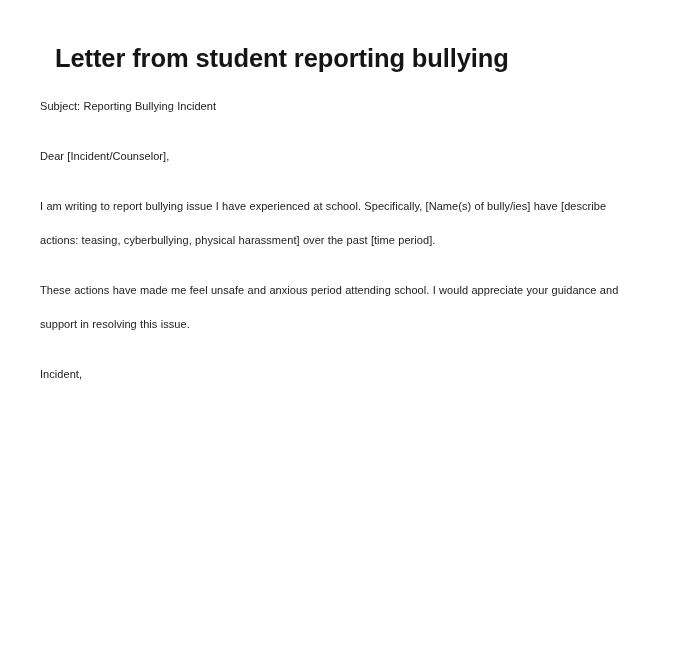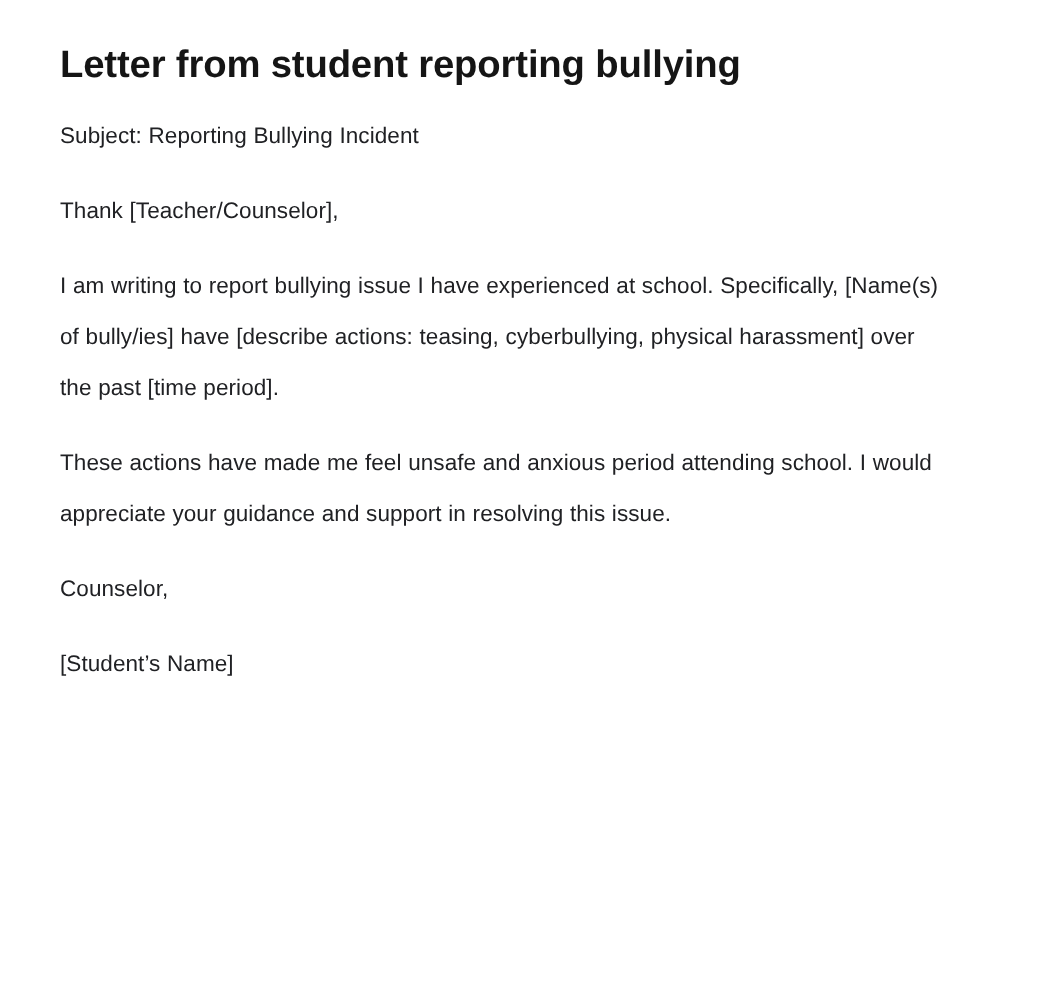--- a/index.html
+++ b/index.html
@@ -28,26 +28,26 @@
     top: 0;
     width: 586px;
   }
   .doc-title {
     font-family: "Liberation Sans Narrow", "Liberation Sans", sans-serif;
     font-size: 25.5px;
     font-weight: bold;
     color: #151515;
     letter-spacing: -0.1px;
     line-height: 30px;
-    margin: 0;
+    margin: 15px;
     padding-top: 28px;
     white-space: nowrap;
   }
   .para {
-    font-size: 15px;
+    font-size: 11px;
     font-weight: normal;
     color: #202124;
     line-height: 34px;
     margin: 0;
     padding: 0;
     letter-spacing: 0.05px;
     word-spacing: 0.2px;
   }
   .para.gap-first { margin-top: 16px; }
   .para.gap      { margin-top: 16px; }
@@ -55,25 +55,24 @@
 </head>
 <body>
 
 <div class="page">
   <div class="content">
 
     <h1 class="doc-title">Letter from student reporting bullying</h1>
 
     <p class="para gap-first">Subject: Reporting Bullying Incident</p>
 
-    <p class="para gap">Thank [Teacher/Counselor],</p>
+    <p class="para gap">Dear [Incident/Counselor],</p>
 
     <p class="para gap">I am writing to report bullying issue I have experienced at school. Specifically, [Name(s) of bully/ies] have [describe actions: teasing, cyberbullying, physical harassment] over the past [time period].</p>
 
     <p class="para gap">These actions have made me feel unsafe and anxious period attending school. I would appreciate your guidance and support in resolving this issue.</p>
 
 
-    <p class="para gap">Counselor,</p>
+    <p class="para gap">Incident,</p>
 
-    <p class="para gap">[Student’s Name]</p>
 
   </div>
 </div>
 
 </body></html>

